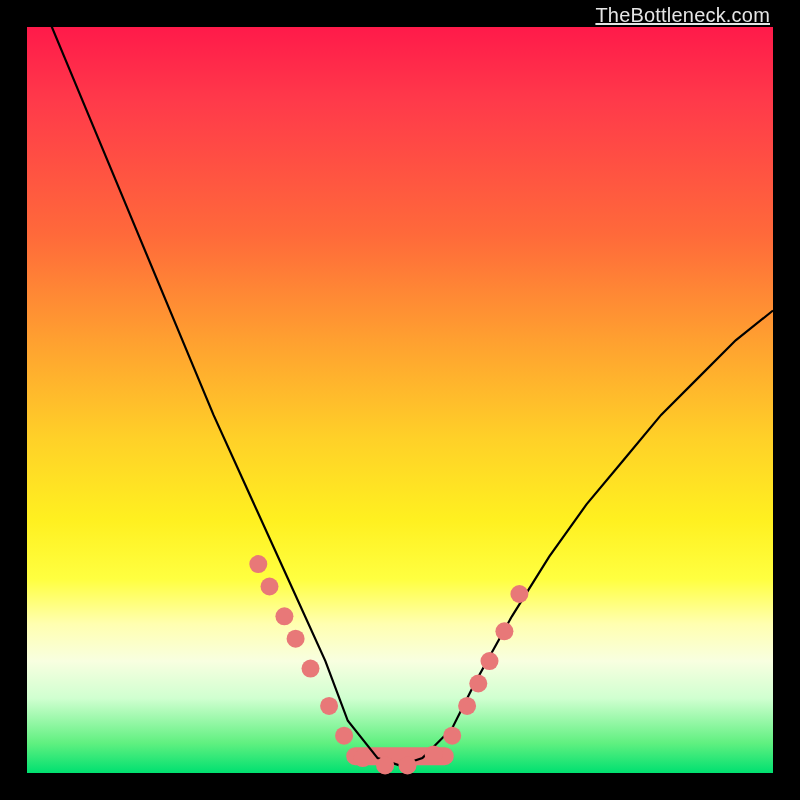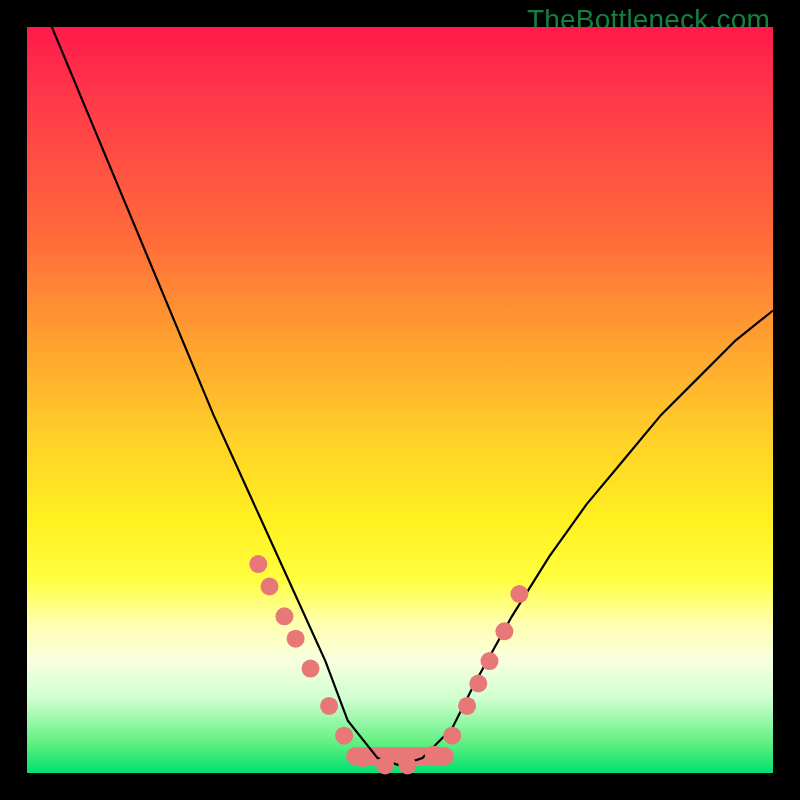--- a/index.html
+++ b/index.html
@@ -36,23 +36,23 @@
       #d0ffd0 90%,
       #60f080 96%,
       #00e070 100%
     );
   }
   .watermark {
     position: absolute;
     top: 4px;
     right: 30px;
     font-family: Arial, Helvetica, sans-serif;
-    font-size: 28px;
+    font-size: 20px;
     font-weight: 500;
-    color: #15803d;
+    color: #e5e5e5;
     letter-spacing: 0.2px;
     text-decoration: underline;
   }
   svg.curve-layer {
     position: absolute;
     left: 0;
     top: 0;
     width: 746px;
     height: 746px;
     overflow: visible;

